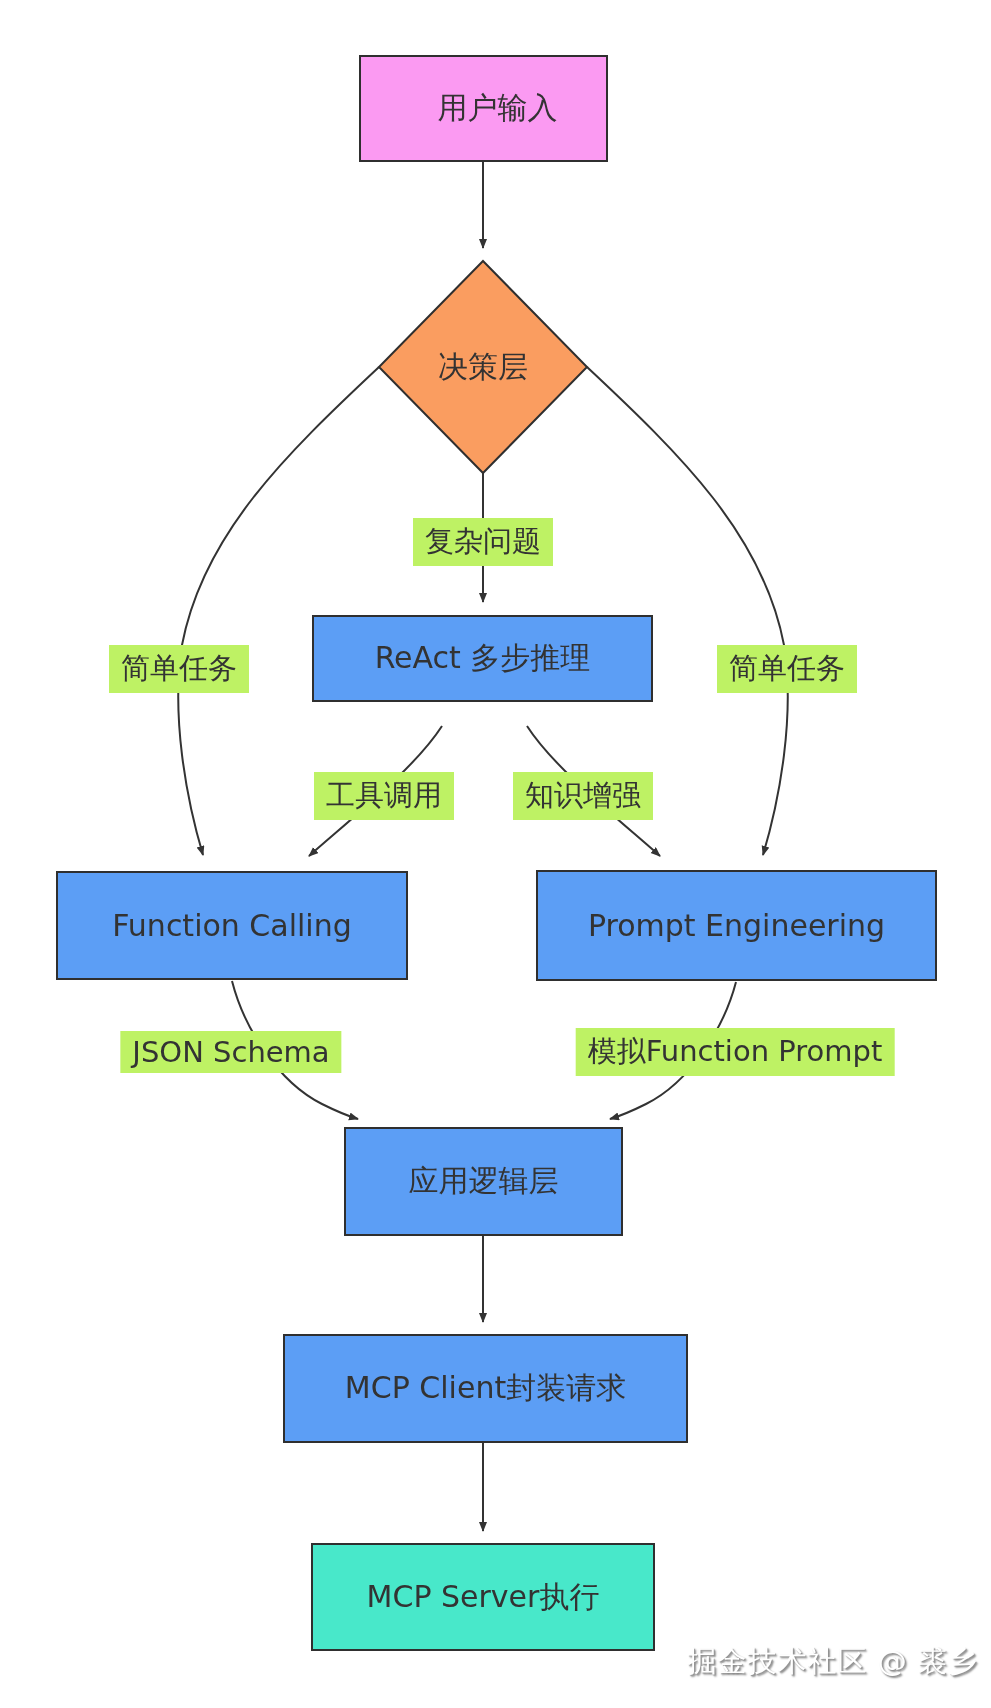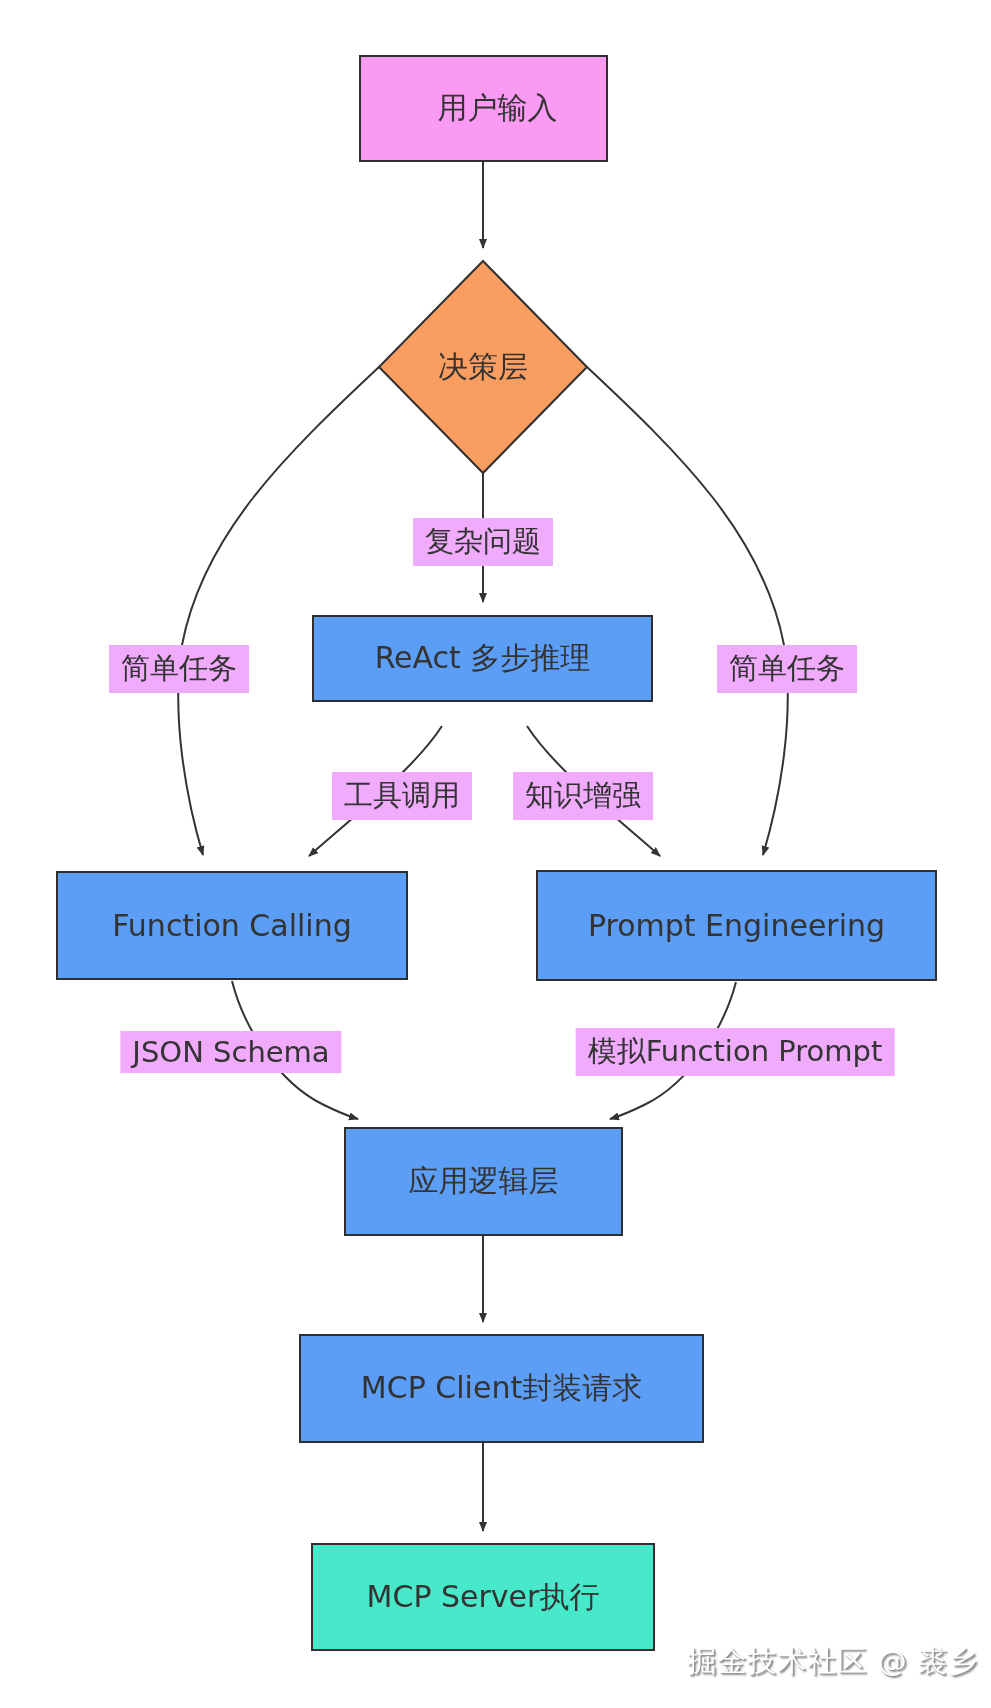--- a/index.html
+++ b/index.html
@@ -26,21 +26,21 @@
   .node.blue  { background:#5c9ef5; }
   .node.teal  { background:#48e8ca; }
   .diamond-label {
     position:absolute;
     transform:translate(-50%,-50%);
     color:#333333; font-size:30px; white-space:nowrap;
   }
   .edge-label {
     position:absolute;
     transform:translate(-50%,-50%);
-    background:#f0abfc;
+    background:#bef264;
     color:#333333;
     font-size:29px;
     padding:4px 12px;
     white-space:nowrap;
   }
   .watermark {
     position:absolute;
     right:13px; top:1642px;
     color:#ffffff;
     font-size:29px;
@@ -101,35 +101,35 @@
   </div>
 
   <div class="node blue" style="left:536px; top:870px; width:401px; height:111px;text-align:right;">
     <span>Prompt Engineering</span>
   </div>
 
   <div class="node blue" style="left:344px; top:1127px; width:279px; height:109px;">
     <span>应用逻辑层</span>
   </div>
 
-  <div class="node blue" style="left:299px; top:1334px; width:405px; height:109px;">
+  <div class="node blue" style="left:283px; top:1334px; width:405px; height:109px;">
     <span>MCP Client封装请求</span>
   </div>
 
   <div class="node teal" style="left:311px; top:1543px; width:344px; height:108px;">
     <span>MCP Server执行</span>
   </div>
 
   <div class="edge-label" style="left:483px; top:542px;">复杂问题</div>
 
   <div class="edge-label" style="left:179px; top:669px;">简单任务</div>
 
   <div class="edge-label" style="left:787px; top:669px;">简单任务</div>
 
-  <div class="edge-label" style="left:384px; top:796px;margin-left:18px;">工具调用</div>
+  <div class="edge-label" style="left:384px; top:796px;">工具调用</div>
 
   <div class="edge-label" style="left:583px; top:796px;">知识增强</div>
 
   <div class="edge-label" style="left:231px; top:1052px;">JSON Schema</div>
 
   <div class="edge-label" style="left:735px; top:1052px;">模拟Function Prompt</div>
 
   <div class="watermark">掘金技术社区 @ 裘乡</div>
 
 </div>

